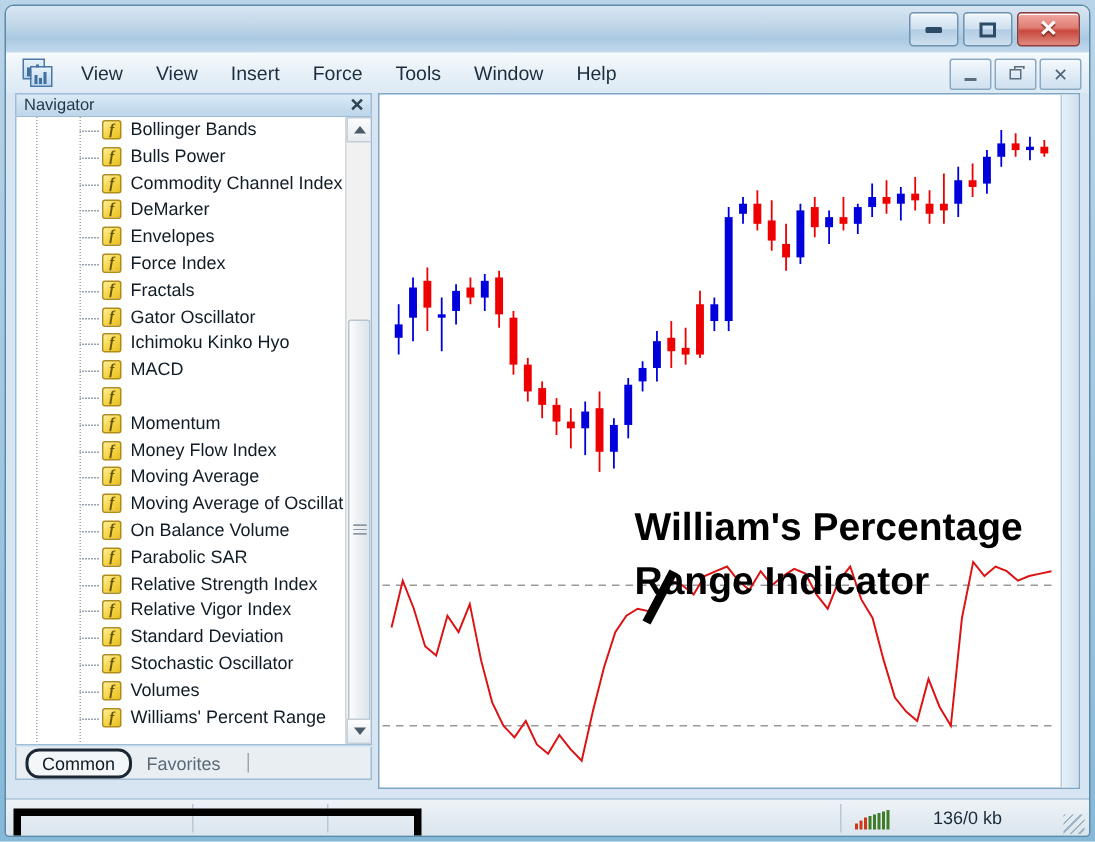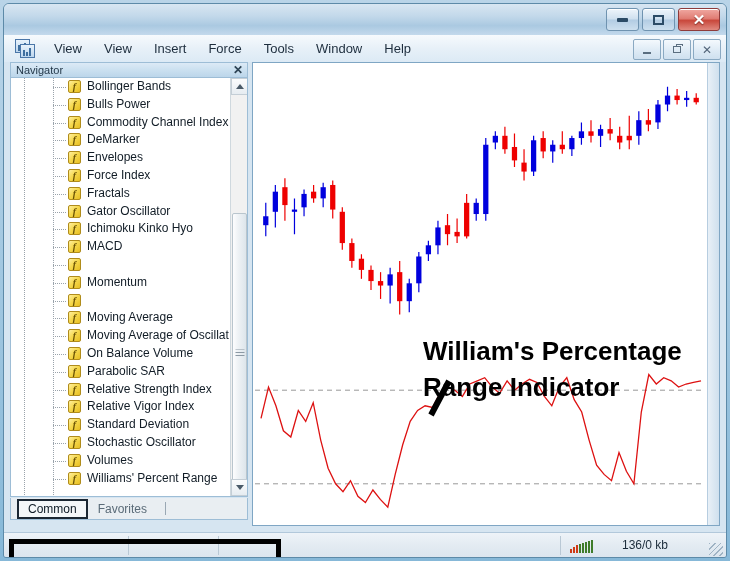--- a/index.html
+++ b/index.html
@@ -146,21 +146,21 @@
     background:repeating-linear-gradient(to bottom,#8c99a4 0 1px,transparent 1px 3px);
   }
 
   
   .nav-tabs{
     position:absolute;left:0;top:436px;width:238px;height:22px;
     background:#e9eef2;border:1px solid #9dbdd6;border-top:none;box-sizing:border-box;
     display:flex;align-items:center;padding-left:6px;gap:0px;
   }
   .tab{
-    font-size:12px;color:#5a6b78;padding:2px 10px;
+    font-size:12px;color:#5a6b78;padding:2px 10px;border-radius:9px;
   }
   .tab.active{
     color:#0d1a25;border:2px solid #1b2733;background:#f4f7f9;
     padding:1px 9px;
   }
   .tab-sep{width:1px;height:13px;background:#9aa8b4;margin-left:8px;}
 
   
   .hl-box{
     position:absolute;left:5px;top:477px;width:272px;height:25px;
@@ -333,20 +333,21 @@
                 <div class="fx">f</div>
               </div>
               <div class="tree-row">
                 <div class="elbow"></div>
                 <div class="fx">f</div>
                 <div class="tree-label">Momentum</div>
               </div>
               <div class="tree-row">
                 <div class="elbow"></div>
                 <div class="fx">f</div>
+                <div class="tree-label">Money Flow Index</div>
               </div>
               <div class="tree-row">
                 <div class="elbow"></div>
                 <div class="fx">f</div>
                 <div class="tree-label">Moving Average</div>
               </div>
               <div class="tree-row">
                 <div class="elbow"></div>
                 <div class="fx">f</div>
                 <div class="tree-label">Moving Average of Oscillat</div>

